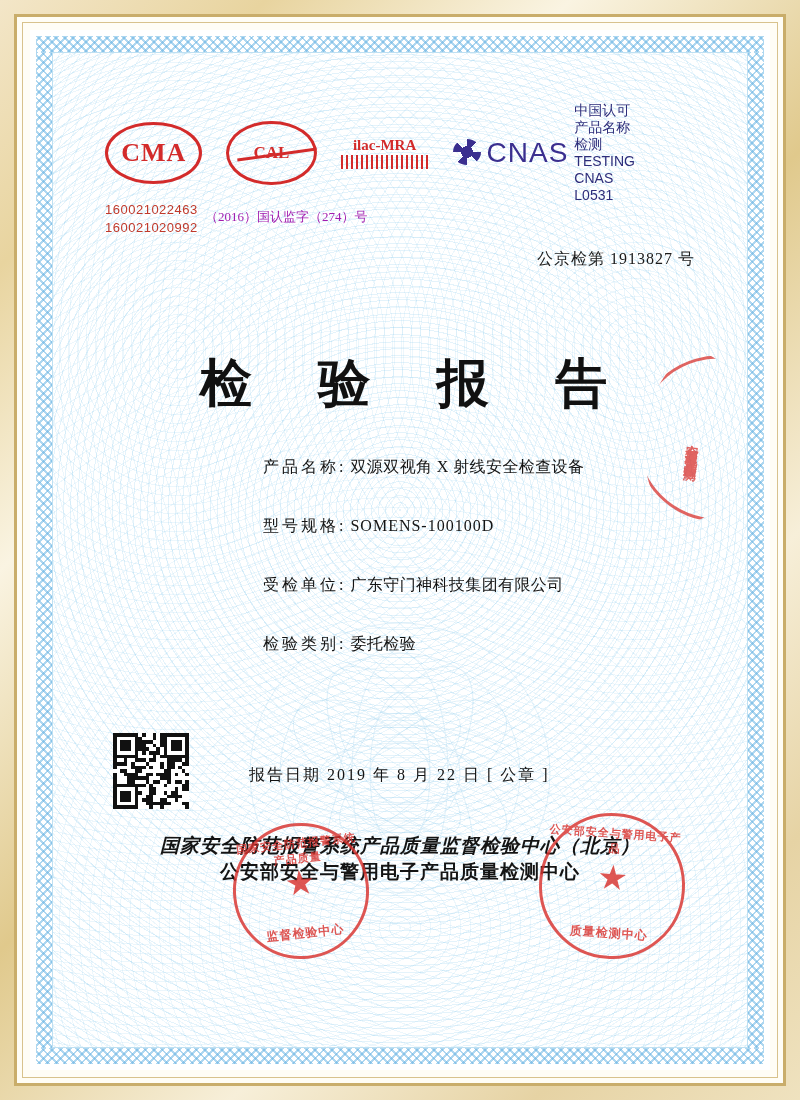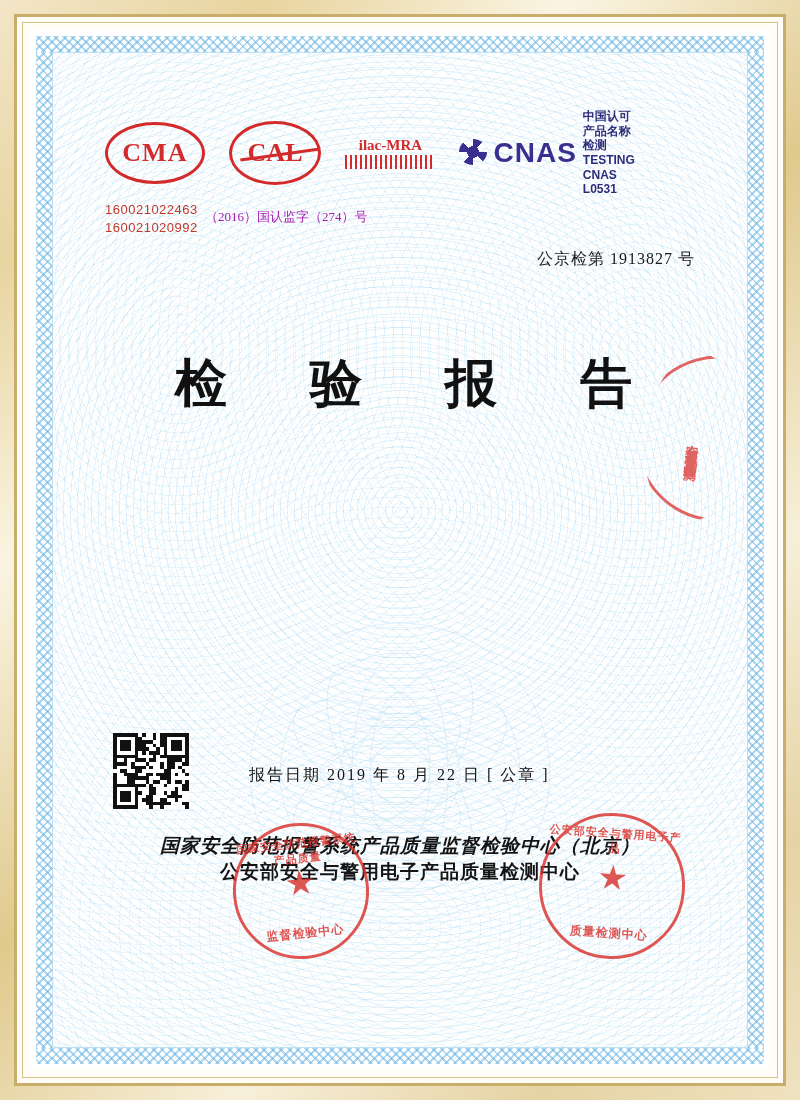--- a/index.html
+++ b/index.html
@@ -76,69 +76,69 @@
   }
   .logo-cma{
     width:104px;height:56px;border:3px solid #d32b2b;border-radius:50%/50%;
     display:flex;align-items:center;justify-content:center;
     color:#d32b2b;font-weight:bold;font-size:26px;letter-spacing:1px;
     font-family:"Liberation Serif", serif;
   }
   .logo-cal{
     width:96px;height:58px;border:3px solid #d32b2b;border-radius:50%;
     display:flex;align-items:center;justify-content:center;
-    color:#d32b2b;font-weight:bold;font-size:26px;position:relative;
+    color:#d32b2b;font-weight:bold;font-size:17px;position:relative;
   }
   .logo-cal:after{
     content:"";position:absolute;left:8px;top:50%;width:80px;height:3px;
     background:#d32b2b;transform:rotate(-8deg);
   }
   .logo-ilac{
     width:100px;text-align:center;color:#d32b2b;font-weight:bold;font-size:15px;
     line-height:1.1;
   }
   .logo-ilac .bars{
     display:block;height:14px;margin-top:2px;
     background:repeating-linear-gradient(90deg,#d32b2b 0 2px,transparent 2px 5px);
   }
   .logo-cnas{
     display:flex;align-items:center;gap:6px;
   }
   .cnas-mark{
-    color:#3a2f8f;font-weight:bold;font-size:28px;letter-spacing:1px;
+    color:#3a2f8f;font-weight:normal;font-size:28px;letter-spacing:1px;
     font-family:"Liberation Sans", sans-serif;position:relative;padding-left:34px;
   }
   .cnas-mark:before{
     content:"";position:absolute;left:0;top:2px;width:28px;height:26px;
     background:
       radial-gradient(circle at 50% 50%, #3a2f8f 0 6px, transparent 6px),
       conic-gradient(from 0deg,#3a2f8f 0 12%, transparent 12% 25%, #3a2f8f 25% 37%, transparent 37% 50%, #3a2f8f 50% 62%, transparent 62% 75%, #3a2f8f 75% 87%, transparent 87% 100%);
     border-radius:50%;
   }
-  .cnas-text{font-family:"Liberation Sans", sans-serif;color:#2d2d7a;font-size:12px;line-height:1.22;font-weight:bold;}
+  .cnas-text{font-family:"Liberation Sans", sans-serif;color:#2d2d7a;font-size:14px;line-height:1.22;}
 
   .cert-numbers{
     position:absolute;left:52px;top:148px;font-size:13px;color:#c0392b;
     font-family:"Liberation Sans", sans-serif;line-height:1.35;letter-spacing:.5px;
   }
   .cert-numbers .line2{white-space:nowrap;}
   .cnas-approval{
     position:absolute;left:152px;top:155px;font-size:13px;color:#a21caf;
     font-family:"Liberation Serif", serif;white-space:nowrap;
   }
   .doc-no{
     position:absolute;right:52px;top:196px;font-size:16px;color:#1a1a1a;
     letter-spacing:1px;white-space:nowrap;text-align:center;
   }
 
   
   .title{
     position:absolute;left:7px;right:0;top:296px;text-align:center;
     font-size:52px;letter-spacing:26px;color:#111;
-    font-family:Liberation Mono, monospace;font-weight:bold;
+    font-family:Liberation Sans, sans-serif;font-weight:bold;
     text-indent:26px;
   }
 
   
   .fields{
     position:absolute;left:210px;top:406px;width:460px;
     font-size:16px;color:#141414;line-height:1;
   }
   .field{margin-bottom:43px;white-space:nowrap;}
   .field .lbl{letter-spacing:3px;}
@@ -255,20 +255,38 @@
       <div class="cert-numbers">
         <div>160021022463</div>
         <div class="line2">160021020992</div>
       </div>
       <div class="cnas-approval">（2016）国认监字（274）号</div>
 
       <div class="doc-no">公京检第 1913827 号</div>
 
       <div class="title">检 验 报 告</div>
 
+      <div class="fields">
+        <div class="field">
+          <span class="lbl">产品名称:</span>
+          <span class="val">双源双视角 X 射线安全检查设备</span>
+        </div>
+        <div class="field">
+          <span class="lbl">型号规格:</span>
+          <span class="val mono">SOMENS-100100D</span>
+        </div>
+        <div class="field">
+          <span class="lbl">受检单位:</span>
+          <span class="val">广东守门神科技集团有限公司</span>
+        </div>
+        <div class="field">
+          <span class="lbl">检验类别:</span>
+          <span class="val">委托检验</span>
+        </div>
+      </div>
 
       <div class="qr">
         <div class="qr-grid" id="qrgrid">
             <i class="on"></i>
             <i class="on"></i>
             <i class="on"></i>
             <i class="on"></i>
             <i class="on"></i>
             <i class="on"></i>
             <i class="on"></i>

